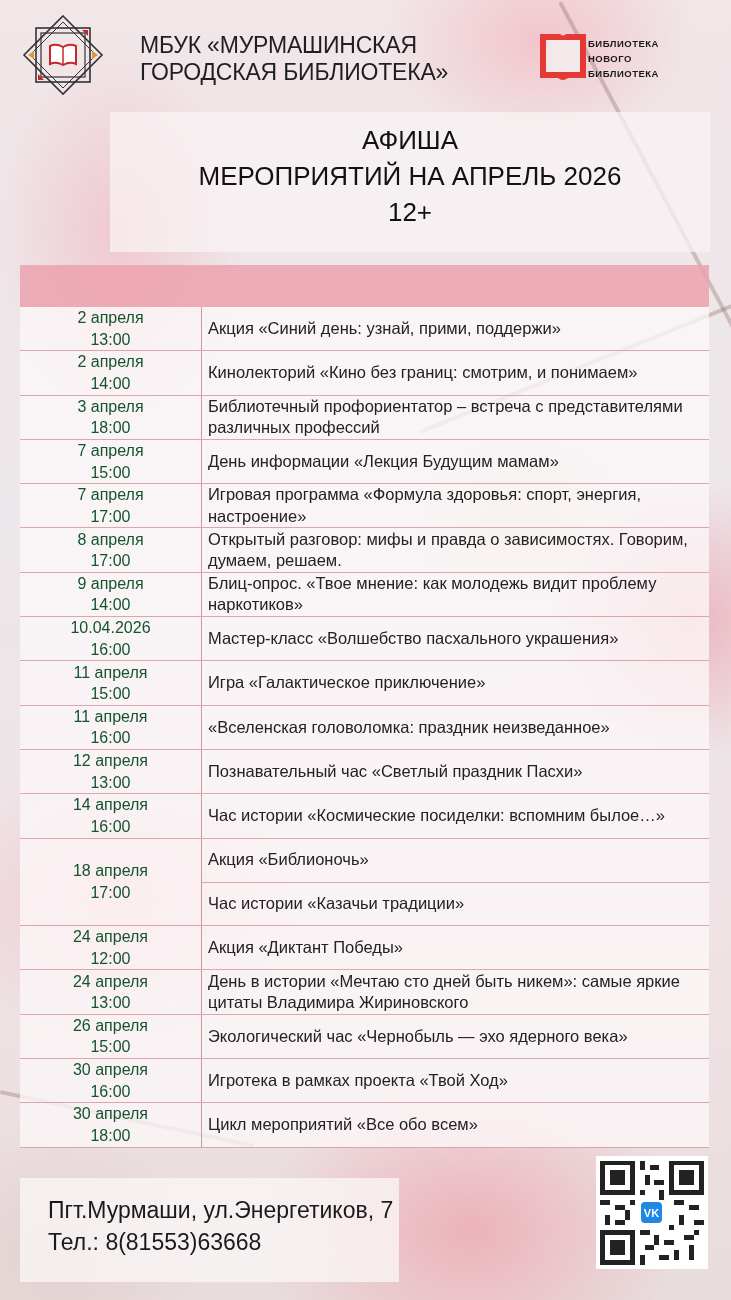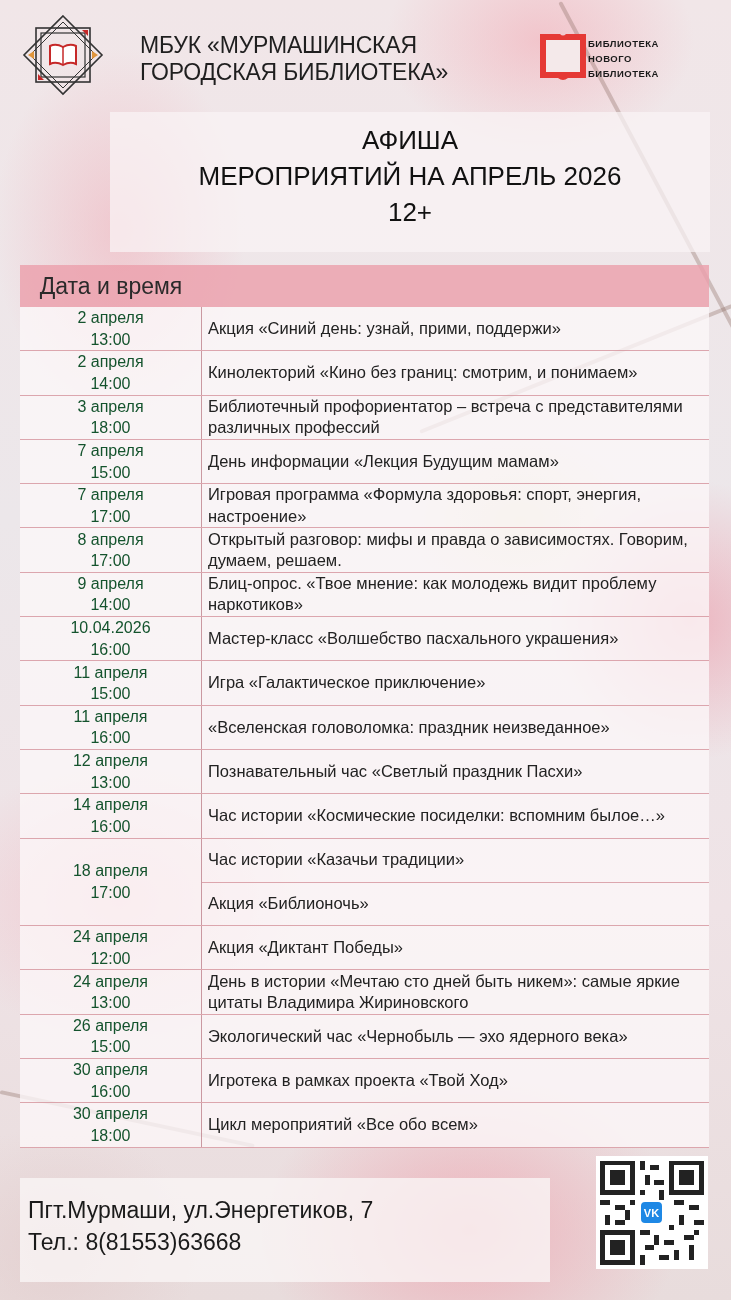--- a/index.html
+++ b/index.html
@@ -67,23 +67,23 @@
   .cell-name {
     padding-left: 6px; padding-right: 6px;
     display: flex; align-items: center;
     font-size: 16.5px; line-height: 21.5px; color: #222;
     min-height: 43.3px;
   }
   .cell-name + .cell-name { border-top: 1px solid rgba(210,140,150,0.75); }
 
   
   .address-box {
-    position: absolute; left: 20px; top: 1178px; width: 530px; height: 104px;
+    position: absolute; left: 20px; top: 1178px; width: 379px; height: 104px;
     background: rgba(250,246,246,0.78);
-    padding: 16px 0 0 8px;
+    padding: 16px 0 0 28px;
   }
   .address-line { font-size: 23px; line-height: 32px; color: #1a1a1a; }
   .qr {
     position: absolute; left: 596px; top: 1156px; width: 112px; height: 113px;
     background: #fff; padding: 4px;
   }
   .vk-badge {
     position: absolute; left: 43px; top: 44px; width: 25px; height: 25px;
     background: #1e88e5; border-radius: 6px; border: 2px solid #fff;
     color: #fff; font-weight: bold; font-size: 11px;
@@ -126,21 +126,20 @@
 </div>
 
 <div class="title-box">
   <div class="title-line">АФИША</div>
   <div class="title-line">МЕРОПРИЯТИЙ НА АПРЕЛЬ 2026</div>
   <div class="title-line">12+</div>
 </div>
 
 <div class="table">
   <div class="thead">
-    <div class="th-date">Дата и время</div>
   </div>
   <div id="tbody">
       <div class="row">
         <div class="cell-date">
           <span>2 апреля</span>
           <span>13:00</span>
         </div>
         <div class="cell-names">
           <div class="cell-name">Акция «Синий день: узнай, прими, поддержи»</div>
         </div>
@@ -243,22 +242,22 @@
         <div class="cell-names">
           <div class="cell-name">Час истории «Космические посиделки: вспомним былое…»</div>
         </div>
       </div>
       <div class="row">
         <div class="cell-date">
           <span>18 апреля</span>
           <span>17:00</span>
         </div>
         <div class="cell-names">
+          <div class="cell-name">Акция «Библионочь»</div>
           <div class="cell-name">Час истории «Казачьи традиции»</div>
-          <div class="cell-name">Акция «Библионочь»</div>
         </div>
       </div>
       <div class="row">
         <div class="cell-date">
           <span>24 апреля</span>
           <span>12:00</span>
         </div>
         <div class="cell-names">
           <div class="cell-name">Акция «Диктант Победы»</div>
         </div>

